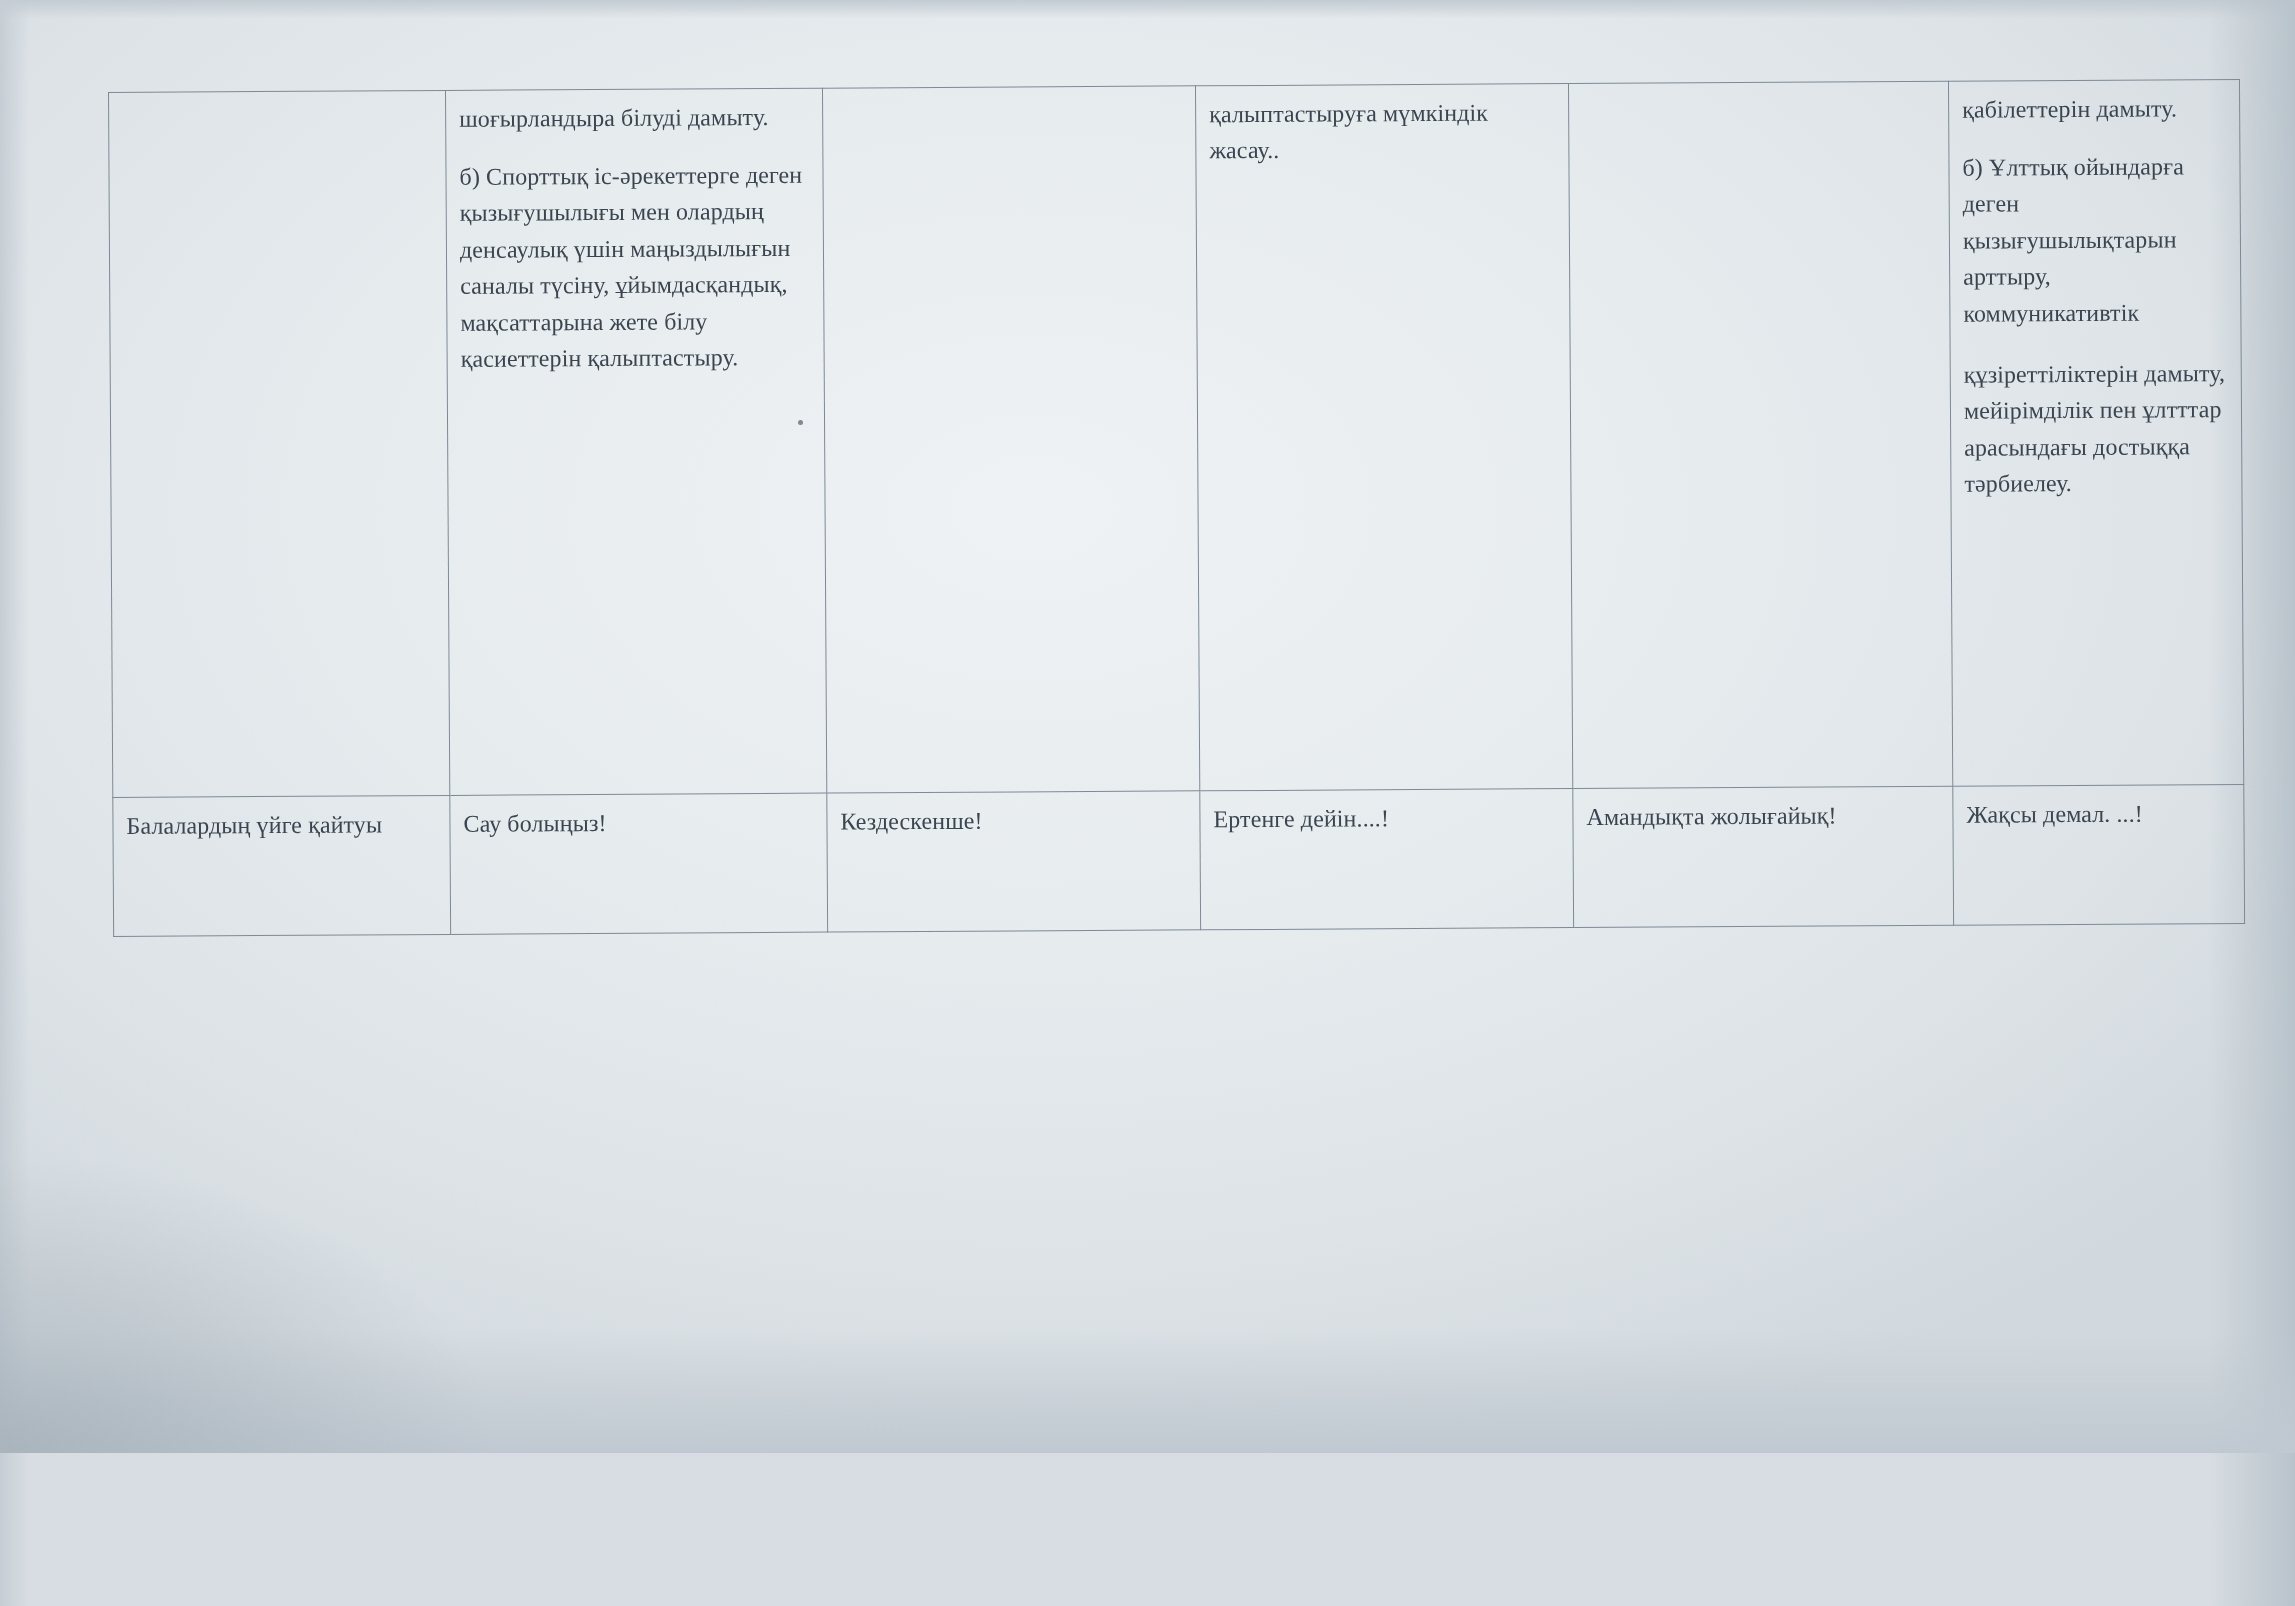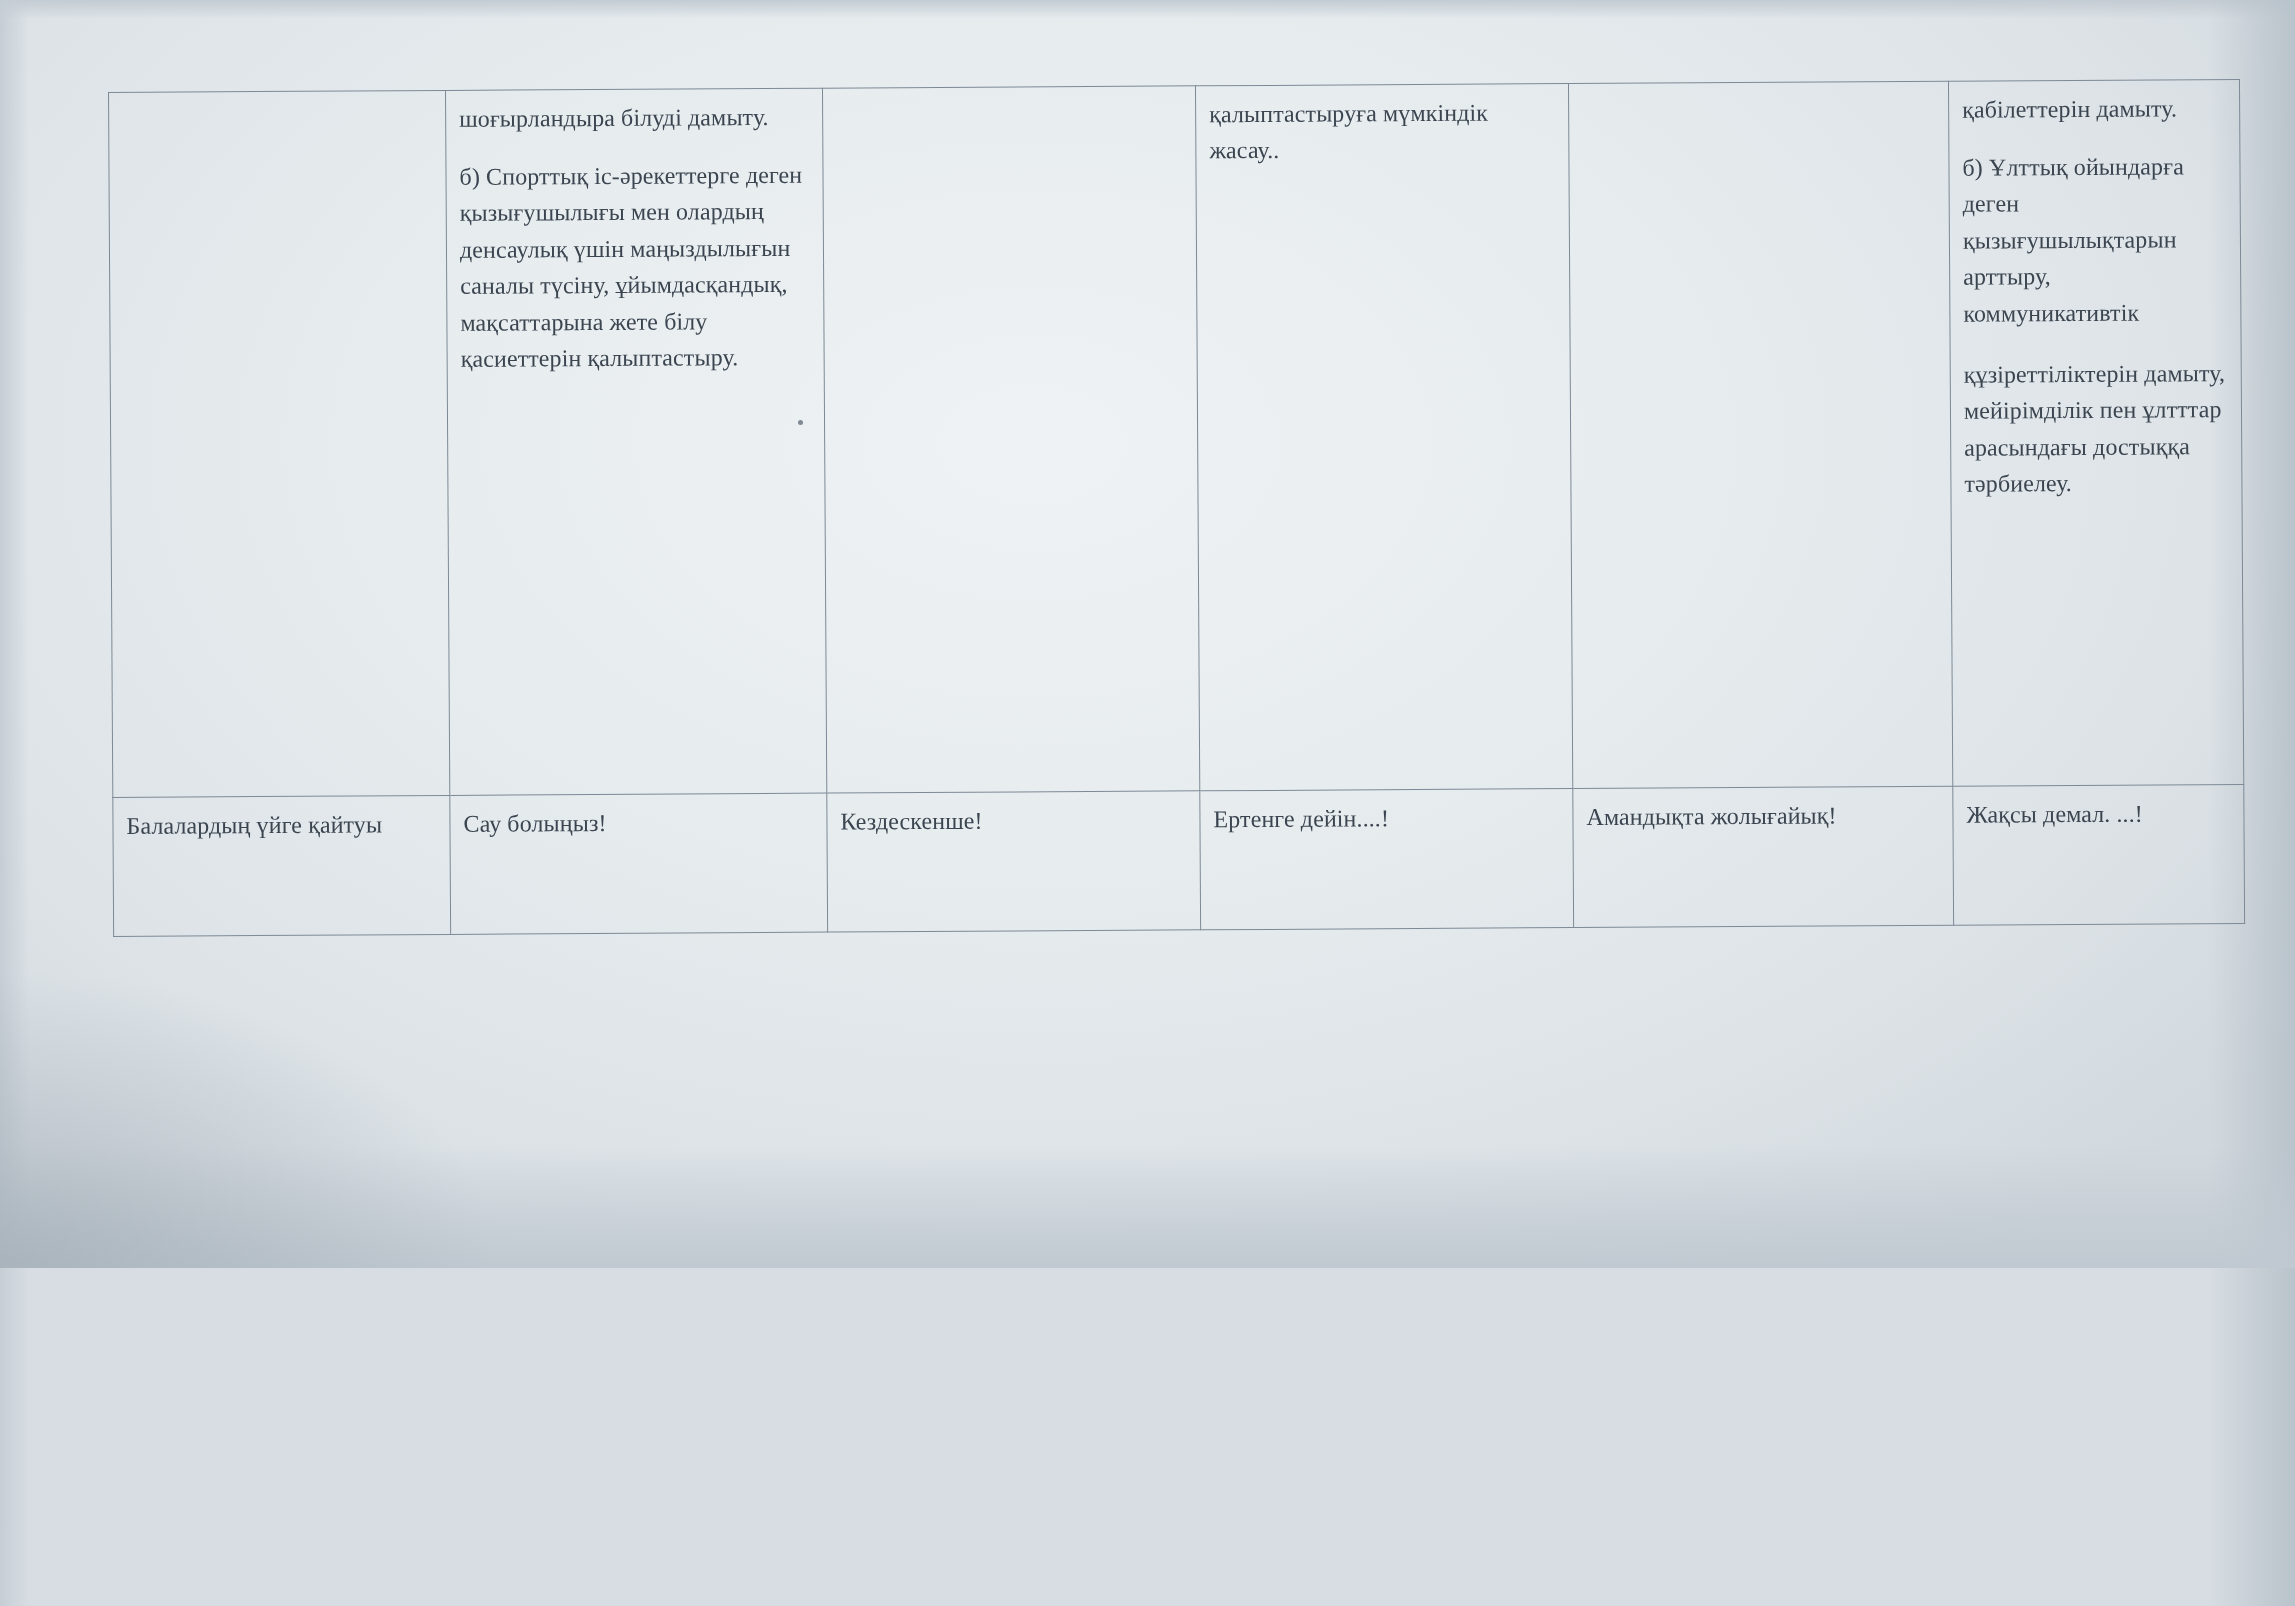--- a/index.html
+++ b/index.html
@@ -13,21 +13,21 @@
     background: #d7dde2;
     font-family: "Liberation Serif", serif;
   }
 
   
   #paper-sheet {
     position: absolute;
     left: 0;
     top: 0;
     width: 2295px;
-    height: 1268px;
+    height: 1453px;
     background:
       radial-gradient(ellipse 1578px 1004px at 45% 35%, #eef2f4 0%, #e6ebee 45%, #dde3e7 75%, #d2d9de 100%);
   }
   
   #paper-edge-top {
     position: absolute;
     left: 0; top: 0;
     width: 2295px; height: 18.7px;
     background: linear-gradient(to bottom, #c3ccd3 0%, rgba(222,229,233,0) 100%);
   }

